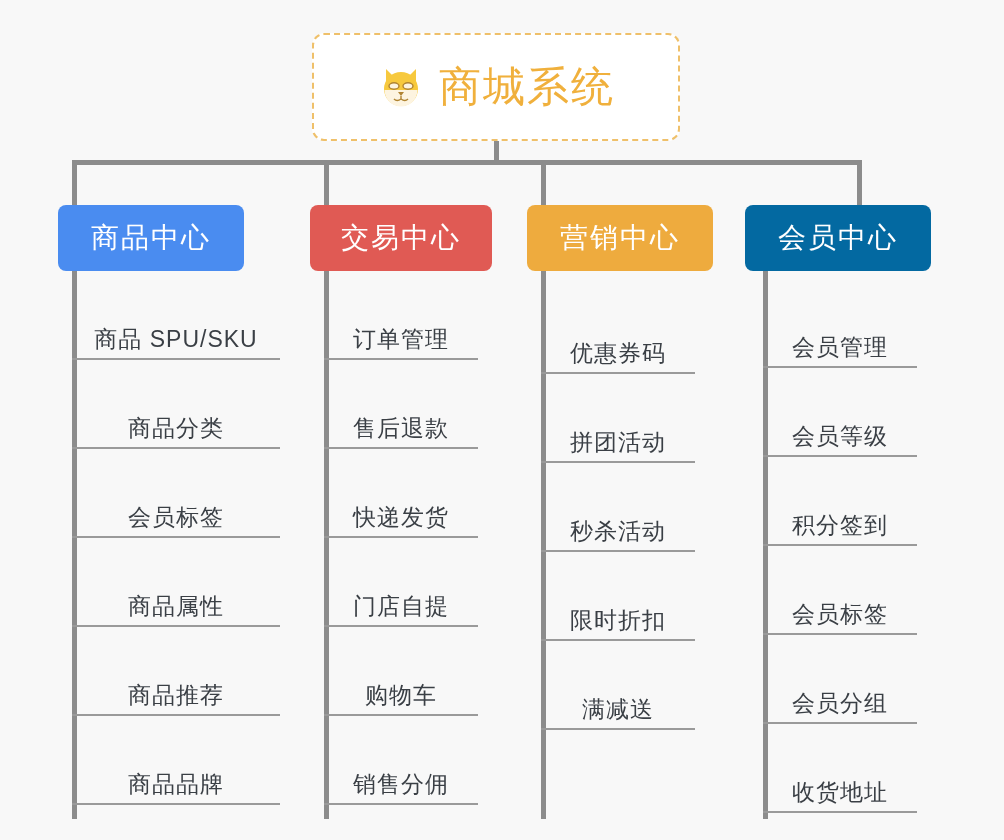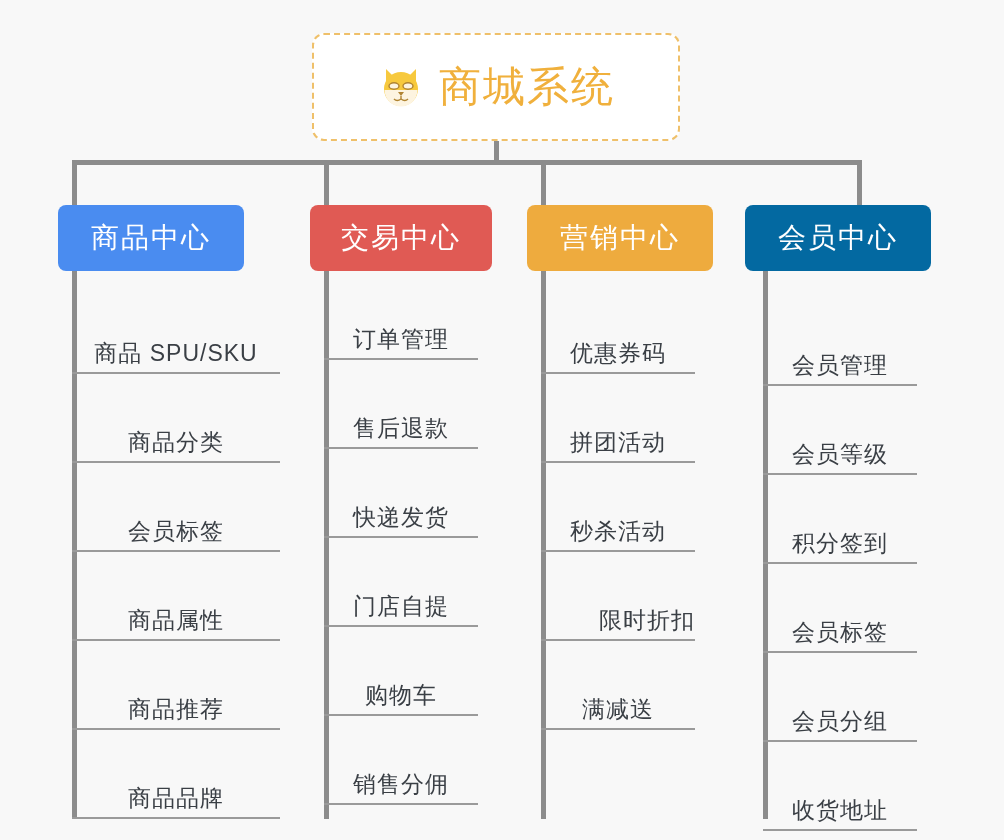--- a/index.html
+++ b/index.html
@@ -135,21 +135,21 @@
   <div class="conn conn-v" style="left:72px; top:160px; height:47px;"></div>
   <div class="conn conn-v" style="left:324px; top:160px; height:47px;"></div>
   <div class="conn conn-v" style="left:541px; top:160px; height:47px;"></div>
   <div class="conn conn-v" style="left:857px; top:160px; height:47px;"></div>
 
 <div class="column" style="left: 58px;">
       <div class="cat-box" style="width: 186px; background: rgb(74, 140, 240);">
         <span>商品中心</span>
       </div>
       <div class="branch" style="left: 14px; height: 548px;"></div>
-      <div class="leaves" style="left: 14px; padding-top: 14px;">
+      <div class="leaves" style="left: 14px; ">
         <div class="leaf" style="width: 208px; height: 89px;">
           <span class="leaf-label">商品 SPU/SKU</span>
         </div>
         <div class="leaf" style="width: 208px; height: 89px;">
           <span class="leaf-label">商品分类</span>
         </div>
         <div class="leaf" style="width: 208px; height: 89px;">
           <span class="leaf-label">会员标签</span>
         </div>
         <div class="leaf" style="width: 208px; height: 89px;">
@@ -197,34 +197,34 @@
       <div class="leaves" style="left: 14px; padding-top: 14px;">
         <div class="leaf" style="width: 154px; height: 89px;">
           <span class="leaf-label">优惠券码</span>
         </div>
         <div class="leaf" style="width: 154px; height: 89px;">
           <span class="leaf-label">拼团活动</span>
         </div>
         <div class="leaf" style="width: 154px; height: 89px;">
           <span class="leaf-label">秒杀活动</span>
         </div>
-        <div class="leaf" style="width: 154px; height: 89px; justify-content: flex-end;">
+        <div class="leaf" style="width: 154px; height: 89px;">
           <span class="leaf-label">限时折扣</span>
         </div>
         <div class="leaf" style="width: 154px; height: 89px;">
           <span class="leaf-label">满减送</span>
         </div>
       </div>
     </div>
     <div class="column" style="left: 745px;">
       <div class="cat-box" style="width: 186px; background: #0369a1;">
         <span>会员中心</span>
       </div>
       <div class="branch" style="left: 18px; height: 548px;"></div>
-      <div class="leaves" style="left: 18px; padding-top: 26px;">
+      <div class="leaves" style="left: 18px; padding-top: 8px;">
         <div class="leaf" style="width: 154px; height: 89px;">
           <span class="leaf-label">会员管理</span>
         </div>
         <div class="leaf" style="width: 154px; height: 89px;">
           <span class="leaf-label">会员等级</span>
         </div>
         <div class="leaf" style="width: 154px; height: 89px;">
           <span class="leaf-label">积分签到</span>
         </div>
         <div class="leaf" style="width: 154px; height: 89px;">

